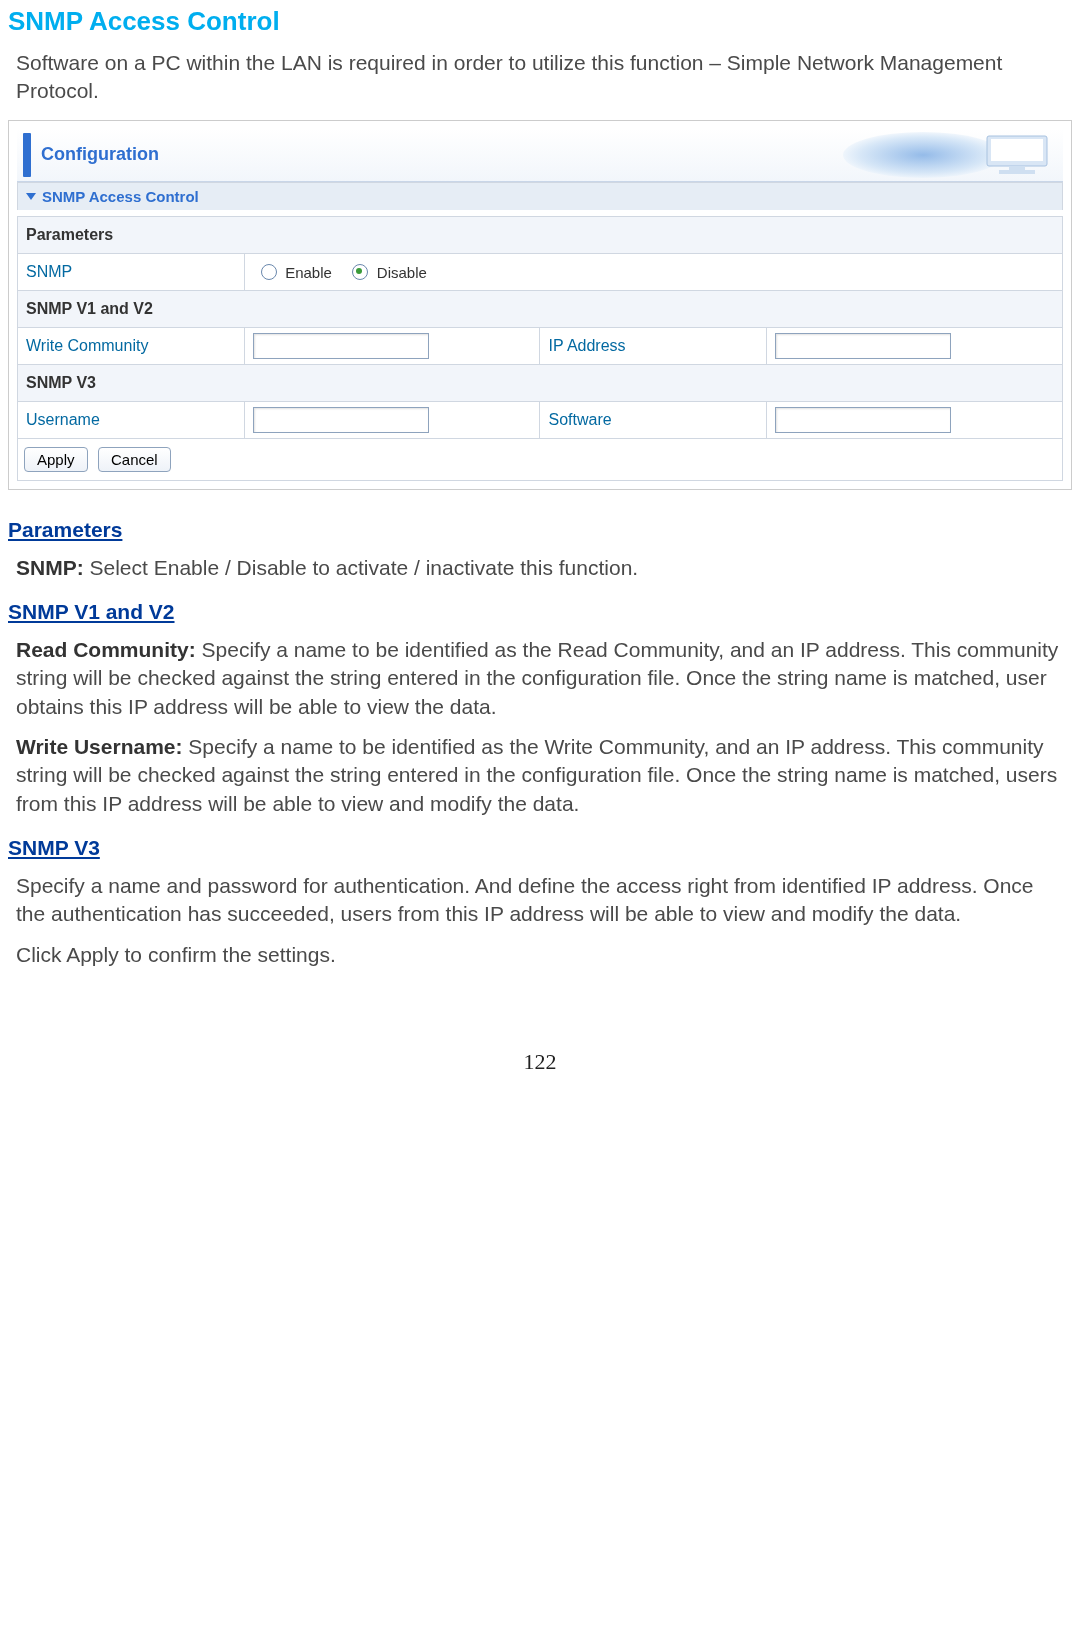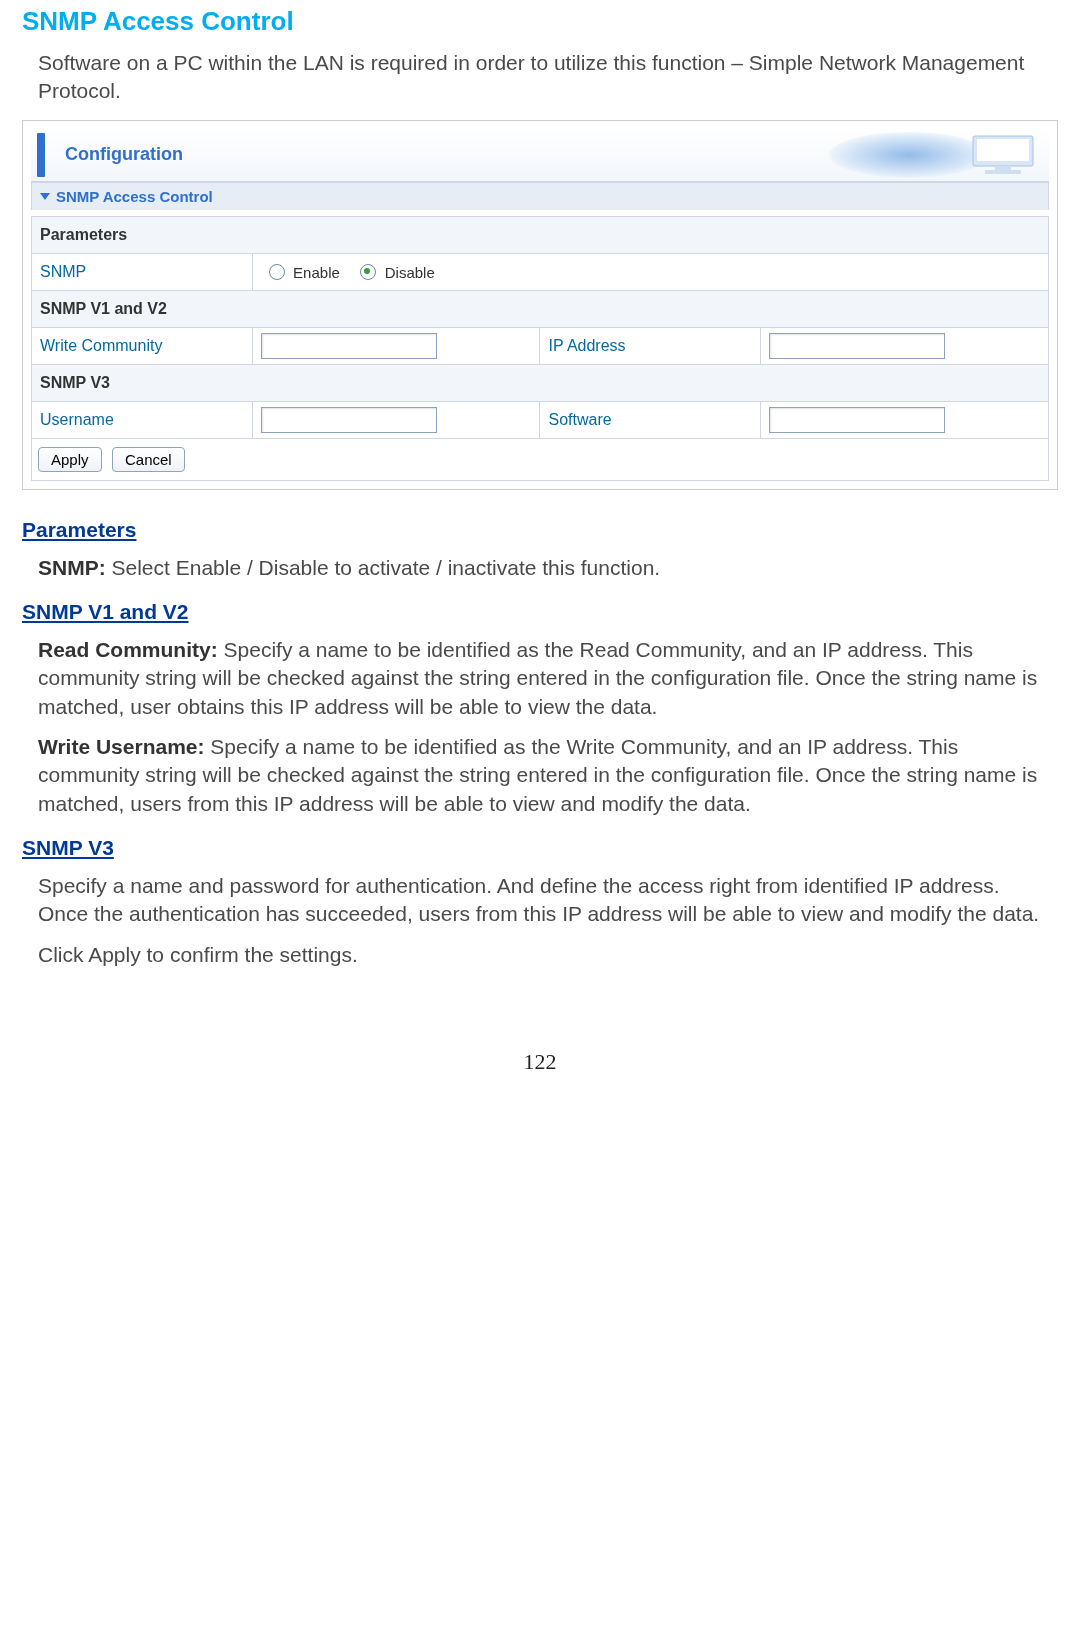--- a/index.html
+++ b/index.html
@@ -4,51 +4,51 @@
 <style>
   body {
     font-family: Arial, Helvetica, sans-serif;
     margin: 0;
     padding: 0;
     background: #fff;
     color: #333;
     width: 1080px;
   }
   .page {
-    padding: 0 22px;
+    padding: 0 8px;
   }
   h1.title {
     color: #00AEEF;
     font-size: 26px;
     font-weight: bold;
     margin: 6px 0 12px 0;
   }
   p.intro, p.body {
     font-size: 21px;
     color: #4a4a4a;
-    margin: 12px 16px;
+    margin: 12px 8px;
     line-height: 1.35;
   }
   .figure-wrap {
     border: 1px solid #ccc;
     padding: 8px;
     margin: 14px 0 24px 0;
   }
   .config-banner {
     display: flex;
     align-items: center;
     justify-content: space-between;
     height: 52px;
     border-bottom: 1px solid #c9d6e8;
     background: linear-gradient(#ffffff,#f2f6fb);
   }
   .config-banner .left {
     display: flex;
     align-items: center;
-    gap: 20px;
+    gap: 10px;
     padding-left: 6px;
   }
   .blue-bar {
     width: 8px;
     height: 44px;
     background: #2f6fd0;
     border-radius: 1px;
   }
   .config-label {
     color: #2f6fd0;

